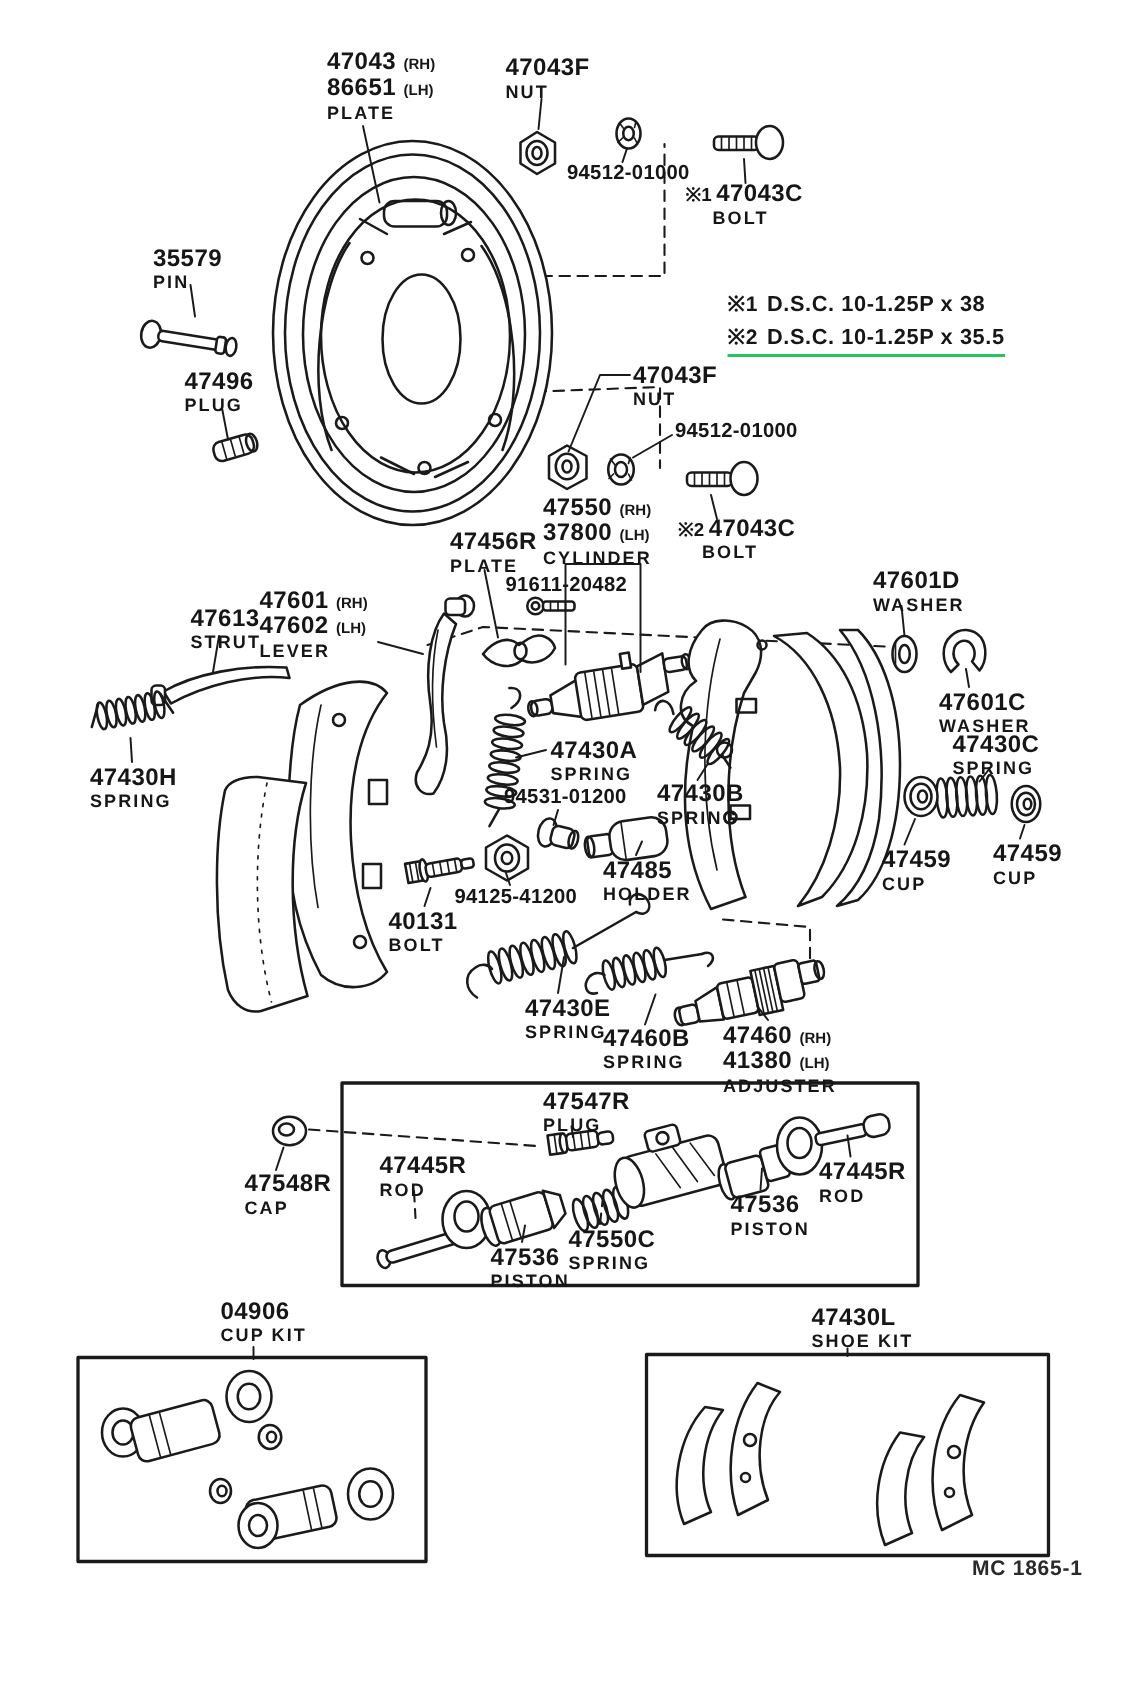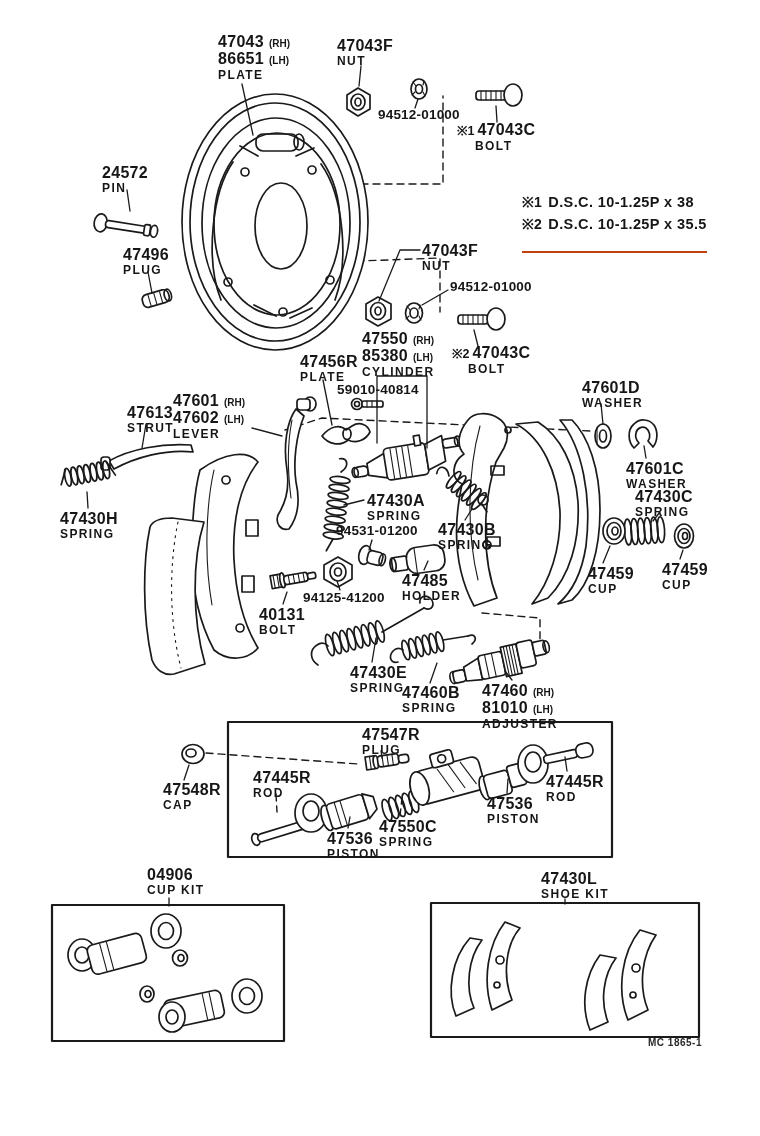--- a/index.html
+++ b/index.html
@@ -11,24 +11,24 @@
   svg .box{stroke-width:2.2;fill:none;}
   svg .ldr{stroke-width:1.3;}
   svg .dash{stroke-width:1.4;stroke-dasharray:7 5;}
   svg .thin{stroke-width:1.1;}
   .lbl{position:absolute;color:#161616;font-weight:700;line-height:1.08;white-space:nowrap;}
   .num{font-size:16px;letter-spacing:.3px;}
   .code-sm{font-size:13.5px;letter-spacing:.2px;}
   .side{font-size:10px;margin-left:5px;}
   .name{font-size:12px;letter-spacing:1.4px;margin-top:1px;}
   .pre{font-size:12.5px;margin-right:3px;}
-  .note{font-size:14.5px;letter-spacing:.4px;margin-left:37px;}
+  .note{font-size:14.5px;letter-spacing:.4px;}
   .note .pre{font-size:14px;margin-right:6px;}
-  .underlined{border-bottom:2px solid #c2410c;padding-bottom:18px;}
-  .mc{font-size:10px;letter-spacing:.5px;color:#2a2a2a;}
+  .underlined{border-bottom:2px solid #22c55e;padding-bottom:2px;}
+  .mc{font-size:14px;letter-spacing:.5px;color:#2a2a2a;}
   .ind18{margin-left:18px;}
   .ind16{margin-left:16px;}
 </style>
 </head>
 <body>
 
 <div class="stage">
 
 <svg width="760" height="1136" viewBox="0 0 760 1136">
 
@@ -434,21 +434,21 @@
 <div class="lbl" style="left:378px;top:108px">
   <div class="code-sm">94512-01000</div>
 </div>
 
 <div class="lbl" style="left:457px;top:121px">
   <div><span class="pre">※1</span><span class="num">47043C</span></div>
   <div class="name ind18">BOLT</div>
 </div>
 
 <div class="lbl" style="left:102px;top:164px">
-  <div class="num">24572</div>
+  <div class="num">35579</div>
   <div class="name">PIN</div>
 </div>
 
 <div class="lbl" style="left:123px;top:246px">
   <div class="num">47496</div>
   <div class="name">PLUG</div>
 </div>
 
 <div class="lbl note" style="left:485px;top:195px">
   <span class="pre">※1</span><span>D.S.C.  10-1.25P x 38</span>
@@ -461,36 +461,36 @@
   <div class="num">47043F</div>
   <div class="name">NUT</div>
 </div>
 
 <div class="lbl" style="left:450px;top:280px">
   <div class="code-sm">94512-01000</div>
 </div>
 
 <div class="lbl" style="left:362px;top:330px">
   <div><span class="num">47550</span><span class="side">(RH)</span></div>
-  <div><span class="num">85380</span><span class="side">(LH)</span></div>
+  <div><span class="num">37800</span><span class="side">(LH)</span></div>
   <div class="name">CYLINDER</div>
 </div>
 
 <div class="lbl" style="left:452px;top:344px">
   <div><span class="pre">※2</span><span class="num">47043C</span></div>
   <div class="name ind16">BOLT</div>
 </div>
 
 <div class="lbl" style="left:300px;top:353px">
   <div class="num">47456R</div>
   <div class="name">PLATE</div>
 </div>
 
 <div class="lbl" style="left:337px;top:383px">
-  <div class="code-sm">59010-40814</div>
+  <div class="code-sm">91611-20482</div>
 </div>
 
 <div class="lbl" style="left:582px;top:379px">
   <div class="num">47601D</div>
   <div class="name">WASHER</div>
 </div>
 
 <div class="lbl" style="left:173px;top:392px">
   <div><span class="num">47601</span><span class="side">(RH)</span></div>
   <div><span class="num">47602</span><span class="side">(LH)</span></div>
@@ -560,21 +560,21 @@
   <div class="name">SPRING</div>
 </div>
 
 <div class="lbl" style="left:402px;top:684px">
   <div class="num">47460B</div>
   <div class="name">SPRING</div>
 </div>
 
 <div class="lbl" style="left:482px;top:682px">
   <div><span class="num">47460</span><span class="side">(RH)</span></div>
-  <div><span class="num">81010</span><span class="side">(LH)</span></div>
+  <div><span class="num">41380</span><span class="side">(LH)</span></div>
   <div class="name">ADJUSTER</div>
 </div>
 
 <div class="lbl" style="left:362px;top:726px">
   <div class="num">47547R</div>
   <div class="name">PLUG</div>
 </div>
 
 <div class="lbl" style="left:163px;top:781px">
   <div class="num">47548R</div>

